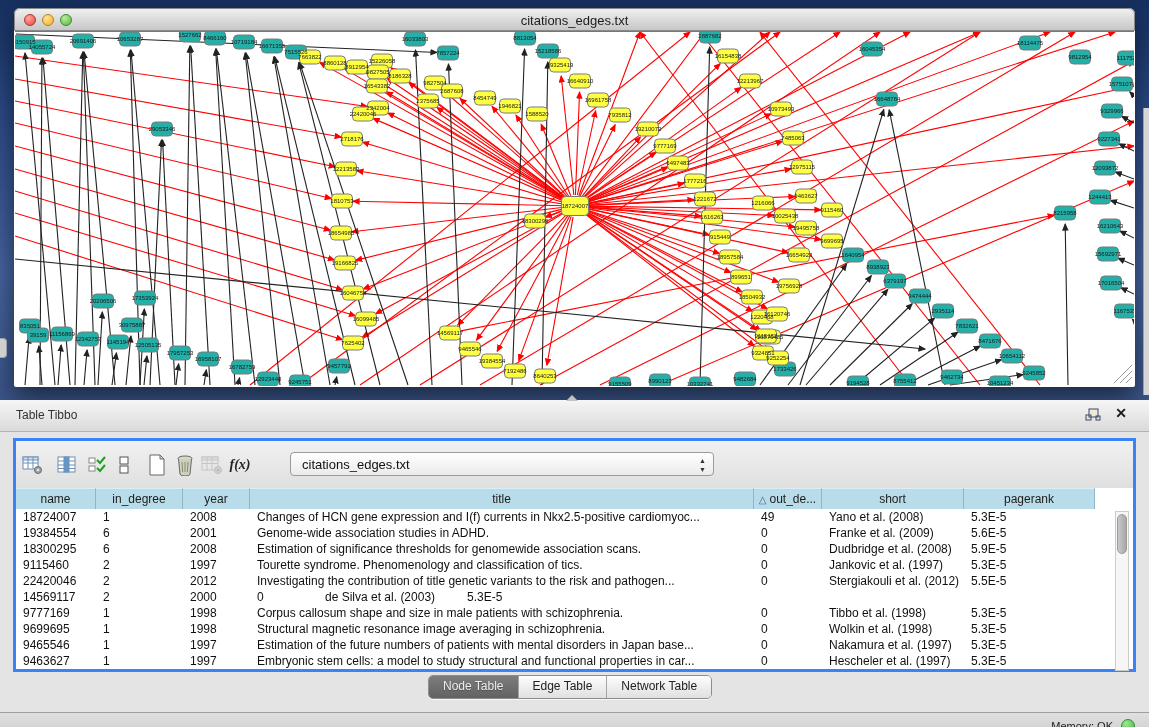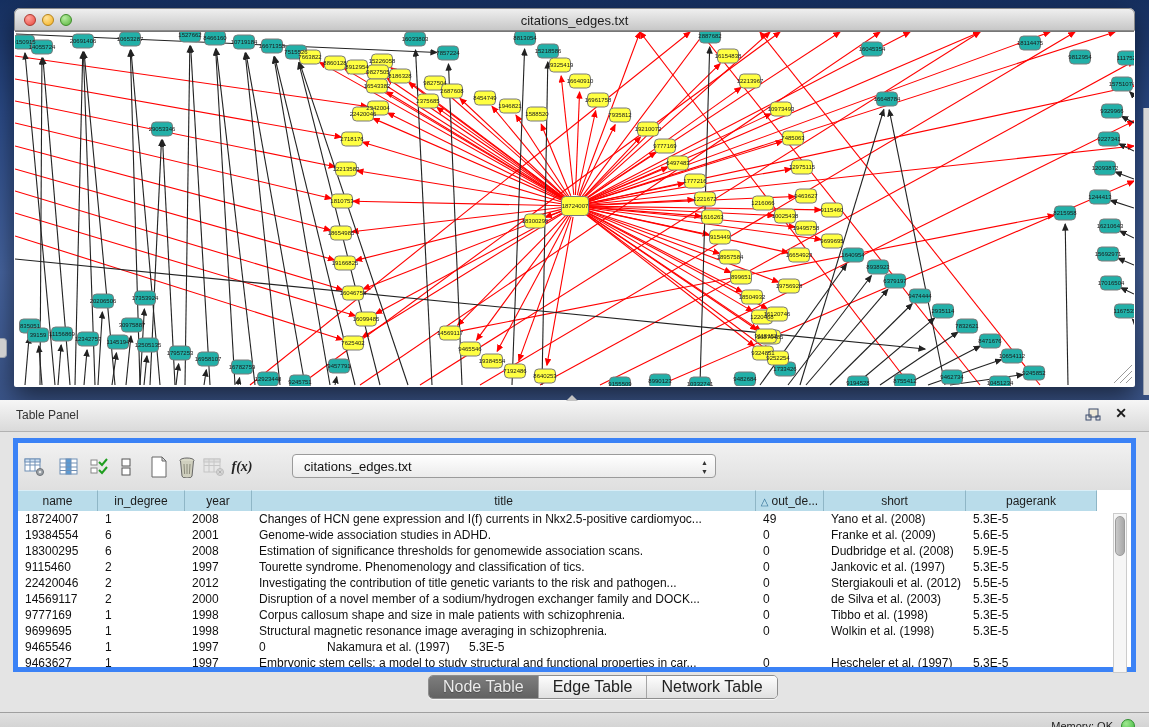--- a/index.html
+++ b/index.html
@@ -33,21 +33,21 @@
   .panel{position:absolute;left:0;top:400px;width:1149px;height:327px;background:#e4e4e4}
   .panel-header{position:absolute;left:0;top:0;right:0;height:31px;
     background:linear-gradient(#f6f6f6,#dadada);border-bottom:1px solid #b2b2b2}
   .panel-title{position:absolute;left:16px;top:8px;font-size:12px;color:#333}
   .splitter-handle{position:absolute;left:566px;top:-5px;width:0;height:0;
     border-left:6px solid transparent;border-right:6px solid transparent;border-bottom:6px solid #c2c2c2}
   .float-btn{position:absolute;right:48px;top:7px;width:16px;height:16px;cursor:pointer}
   .close-btn{position:absolute;right:22px;top:5px;font-size:14px;font-weight:bold;color:#1a1a1a;cursor:pointer}
 
   .tcontainer{position:absolute;left:13px;top:38px;width:1123px;height:234px;
-    border:5px solid #3b82f6;background:#fff;box-sizing:border-box}
+    border:3px solid #3b82f6;background:#fff;box-sizing:border-box}
   .toolbar{position:absolute;left:0;top:0;right:0;height:47px;
     background:linear-gradient(#f1f1f1,#dfdfdf);border-bottom:1px solid #c4c4c4}
   .tool-btn{position:absolute;top:11px;width:26px;height:26px;display:flex;
     align-items:center;justify-content:center;cursor:pointer}
   .fx{font-family:"Liberation Serif",serif;font-style:italic;font-weight:bold;font-size:14px;color:#222}
   .combo{position:absolute;left:274px;top:11px;width:424px;height:24px;
     border:1px solid #9b9b9b;border-radius:4px;background:linear-gradient(#ffffff,#ebebeb);
     box-sizing:border-box;cursor:pointer}
   .combo-text{position:absolute;left:11px;top:4px;font-size:13px;color:#111}
   .combo-arrows{position:absolute;right:7px;top:3px;font-size:7px;line-height:9px;color:#333;text-align:center}
@@ -61,21 +61,21 @@
   .trow{display:flex;height:16px;font-size:12px;color:#101010;line-height:16px;cursor:default}
   .cell{box-sizing:border-box;padding-left:7px;overflow:hidden;white-space:nowrap}
   .vscroll{position:absolute;right:4px;top:70px;width:14px;height:160px;
     background:#f6f6f6;border:1px solid #cccccc;box-sizing:border-box}
   .vthumb{position:absolute;left:1px;right:1px;top:2px;height:38px;border-radius:6px;
     background:linear-gradient(90deg,#c9c9c9,#a8a8a8);border:1px solid #9b9b9b;cursor:pointer}
 
   .tabs{position:absolute;left:428px;top:275px;height:22px;display:flex;
     border:1px solid #8d8d8d;border-radius:5px;overflow:hidden;
     box-shadow:0 1px 0 rgba(255,255,255,.7)}
-  .tab{font-size:16px;line-height:21px;padding:0 14px;color:#222;
+  .tab{font-size:12px;line-height:21px;padding:0 14px;color:#222;
     background:linear-gradient(#fdfdfd,#e0e0e0);border-left:1px solid #a5a5a5;cursor:pointer}
   .tab:first-child{border-left:none}
   .tab.active{background:linear-gradient(#7d7d7d,#626262);color:#ececec;text-shadow:0 1px 1px rgba(0,0,0,.3)}
 
   .statusbar{position:absolute;left:0;top:312px;right:0;height:27px;
     background:linear-gradient(#e0e0e0,#c9c9c9);border-top:1px solid #9f9f9f}
   .mem-label{position:absolute;right:36px;top:7px;font-size:11px;color:#222}
   .mem-dot{position:absolute;right:14px;top:6px;width:14px;height:14px;border-radius:50%;
     background:radial-gradient(circle at 35% 30%,#9fe88f,#3cb53c);border:1px solid #2f8f2f;box-sizing:border-box}
 </style>
@@ -514,21 +514,21 @@
         </svg>
     </div>
   </div>
   <div class="right-sliver"></div>
   <div class="left-notch"></div>
 </div>
 
 <div class="panel">
   <div class="panel-header">
     <div class="splitter-handle"></div>
-    <span class="panel-title">Table Panel</span>
+    <span class="panel-title">Table Tibbo</span>
     <span class="float-btn">
       <svg width="16" height="16" viewBox="0 0 16 16">
         <rect x="4" y="2" width="9" height="8" fill="#efe9d8" stroke="#3a4a6b"></rect>
         <rect x="1" y="8" width="5" height="5" fill="none" stroke="#3a4a6b"></rect>
         <rect x="11" y="9" width="4" height="4" fill="none" stroke="#3a4a6b"></rect>
       </svg>
     </span>
     <span class="close-btn">✕</span>
   </div>
 
@@ -654,21 +654,20 @@
           <div class="cell" style="width:67px">2012</div>
           <div class="cell" style="width:504px">Investigating the contribution of title genetic variants to the risk and pathogen...</div>
           <div class="cell" style="width:68px">0</div>
           <div class="cell" style="width:142px">Stergiakouli et al. (2012)</div>
           <div class="cell" style="width:131px">5.5E-5</div>
         </div>
         <div class="trow">
           <div class="cell" style="width:80px">14569117</div>
           <div class="cell" style="width:87px">2</div>
           <div class="cell" style="width:67px">2000</div>
-          <div class="cell" style="width:504px">Disruption of a novel member of a sodium/hydrogen exchanger family and DOCK...</div>
           <div class="cell" style="width:68px">0</div>
           <div class="cell" style="width:142px">de Silva et al. (2003)</div>
           <div class="cell" style="width:131px">5.3E-5</div>
         </div>
         <div class="trow">
           <div class="cell" style="width:80px">9777169</div>
           <div class="cell" style="width:87px">1</div>
           <div class="cell" style="width:67px">1998</div>
           <div class="cell" style="width:504px">Corpus callosum shape and size in male patients with schizophrenia.</div>
           <div class="cell" style="width:68px">0</div>
@@ -681,20 +680,21 @@
           <div class="cell" style="width:67px">1998</div>
           <div class="cell" style="width:504px">Structural magnetic resonance image averaging in schizophrenia.</div>
           <div class="cell" style="width:68px">0</div>
           <div class="cell" style="width:142px">Wolkin et al. (1998)</div>
           <div class="cell" style="width:131px">5.3E-5</div>
         </div>
         <div class="trow">
           <div class="cell" style="width:80px">9465546</div>
           <div class="cell" style="width:87px">1</div>
           <div class="cell" style="width:67px">1997</div>
+          <div class="cell" style="width:504px">Estimation of the future numbers of patients with mental disorders in Japan base...</div>
           <div class="cell" style="width:68px">0</div>
           <div class="cell" style="width:142px">Nakamura et al. (1997)</div>
           <div class="cell" style="width:131px">5.3E-5</div>
         </div>
         <div class="trow">
           <div class="cell" style="width:80px">9463627</div>
           <div class="cell" style="width:87px">1</div>
           <div class="cell" style="width:67px">1997</div>
           <div class="cell" style="width:504px">Embryonic stem cells: a model to study structural and functional properties in car...</div>
           <div class="cell" style="width:68px">0</div>

